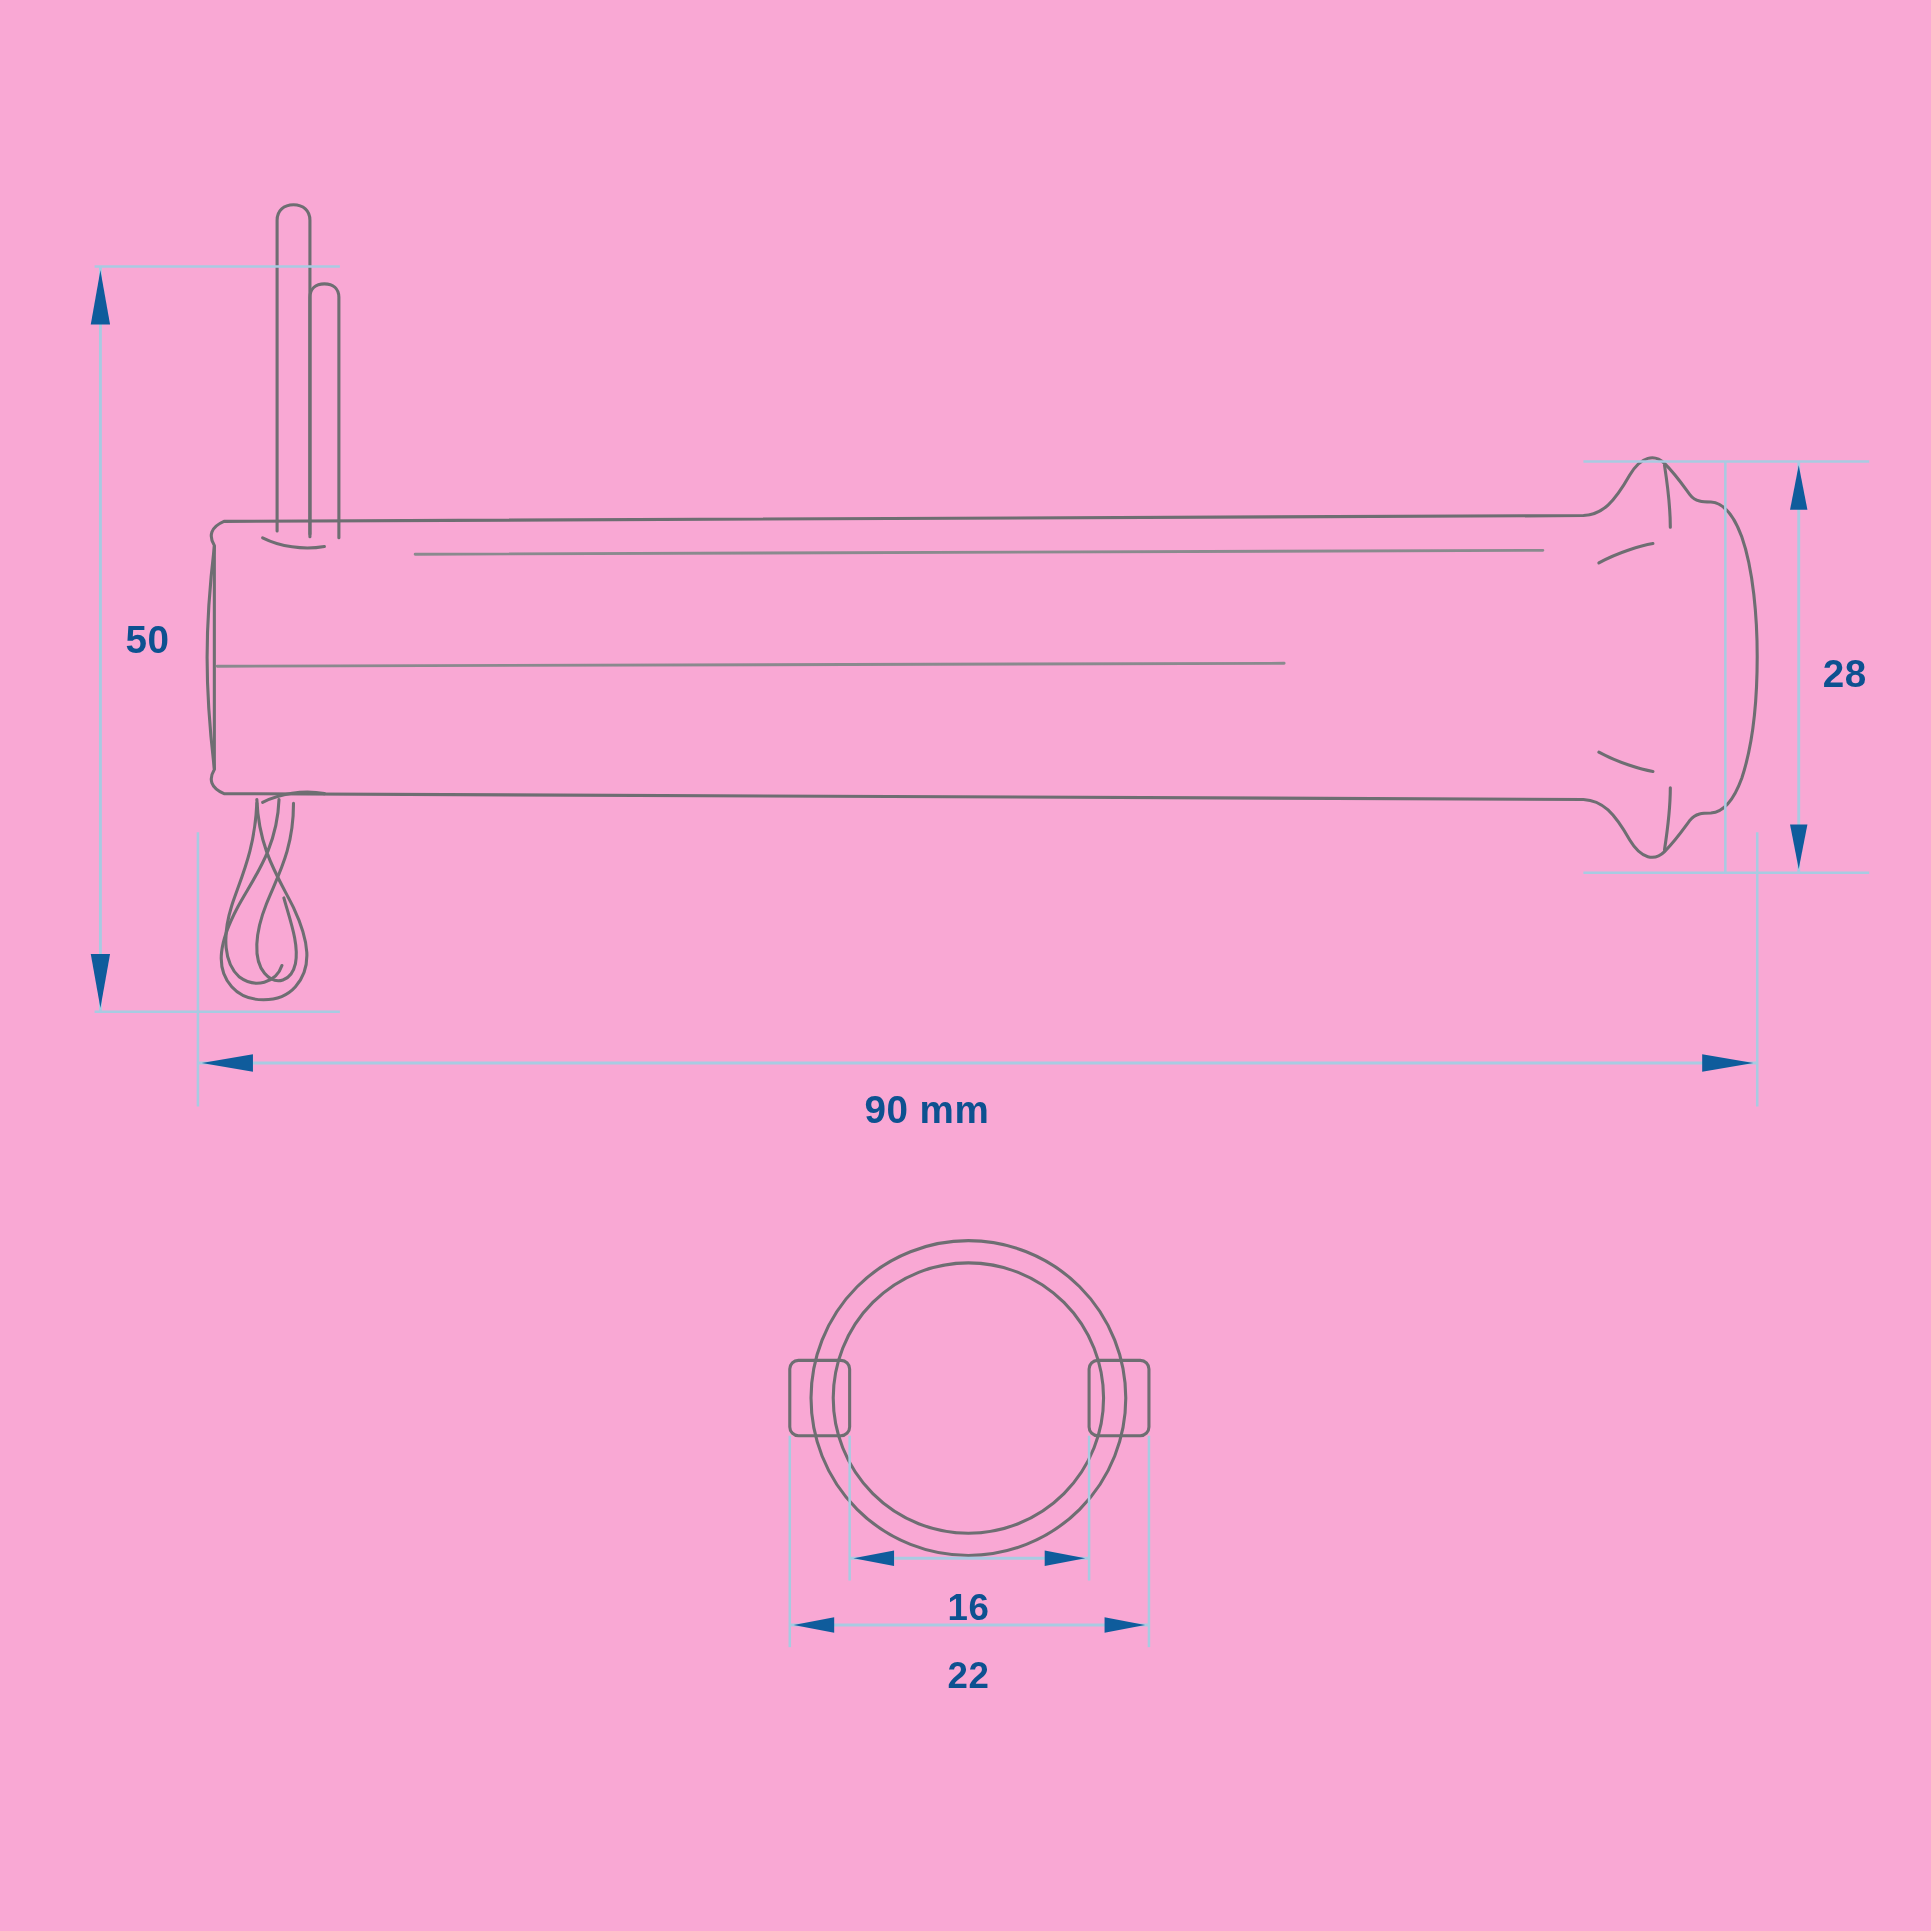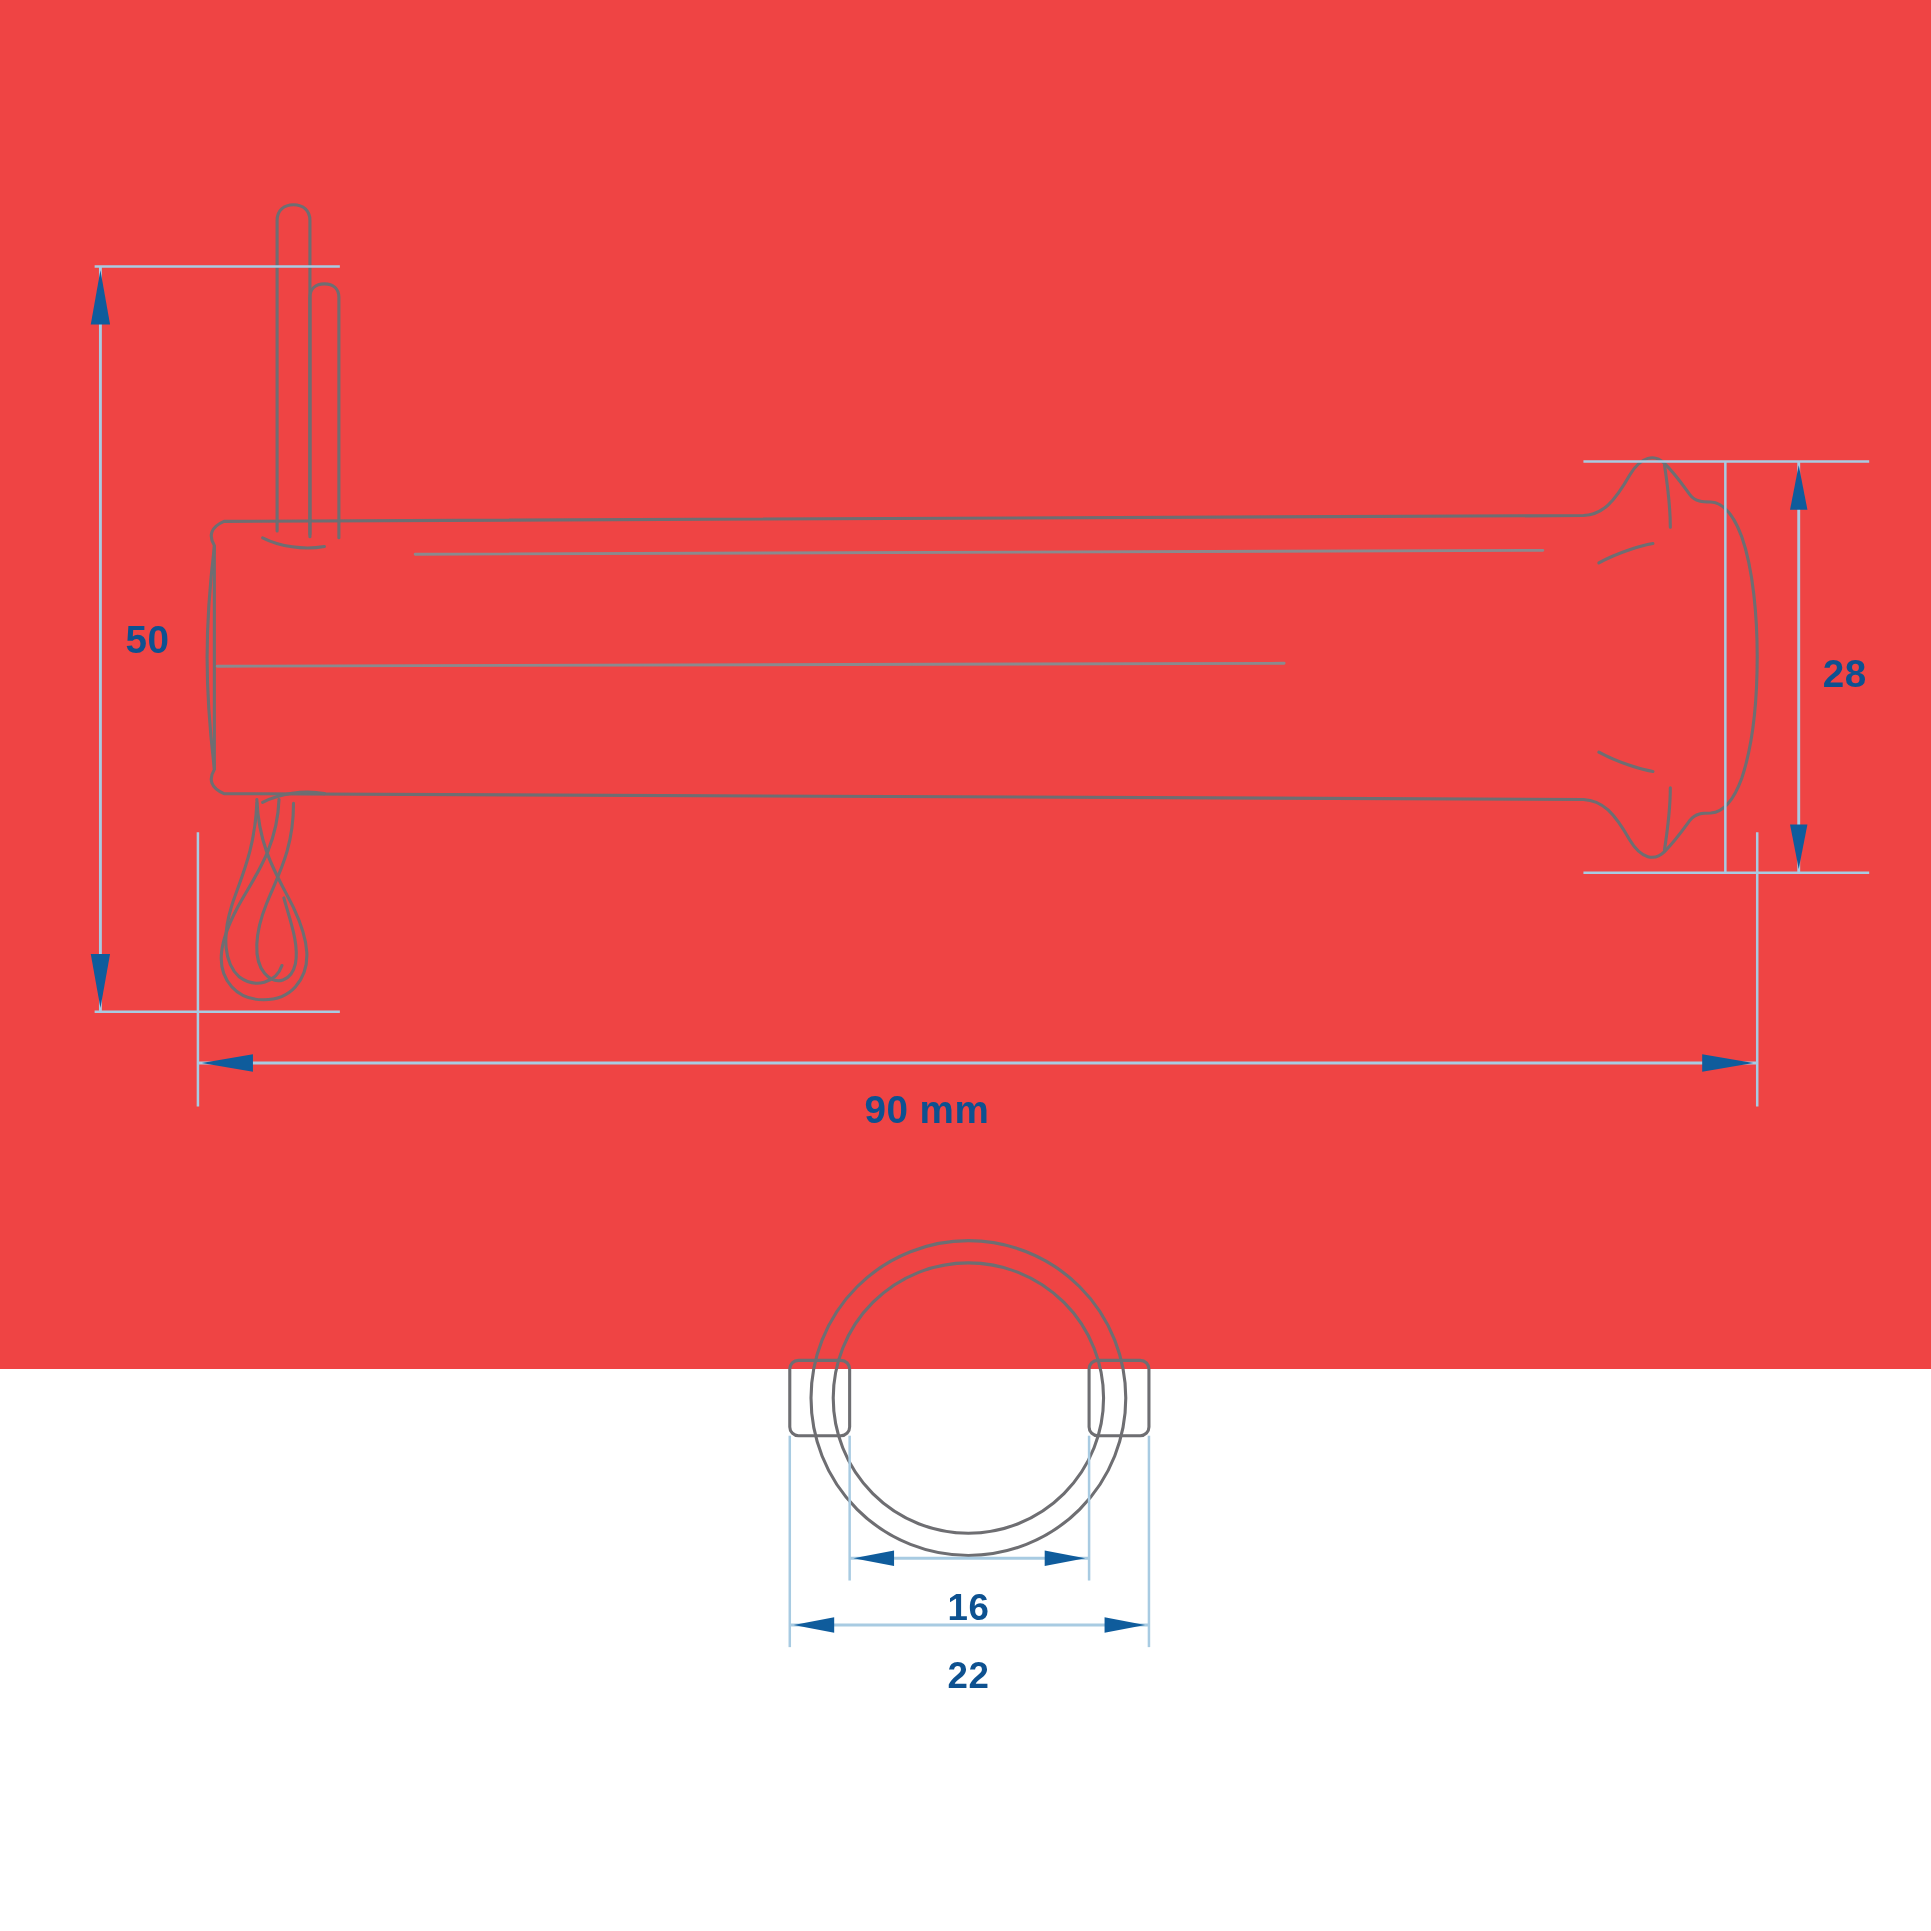--- a/index.html
+++ b/index.html
@@ -9,22 +9,22 @@
   }
   body {
     width: 1931px;
     height: 1931px;
     overflow: hidden;
     font-family: "Liberation Sans", sans-serif;
   }
   #drawing-root {
     position: relative;
     width: 1931px;
-    height: 1369px;
-    background: #ef4444;
+    height: 1931px;
+    background: #f9a8d4;
   }
   svg#tech-drawing {
     display: block;
     width: 1931px;
     height: 1931px;
   }
   .part-line {
     fill: none;
     stroke: #6e6e72;
     stroke-width: 3.2;

